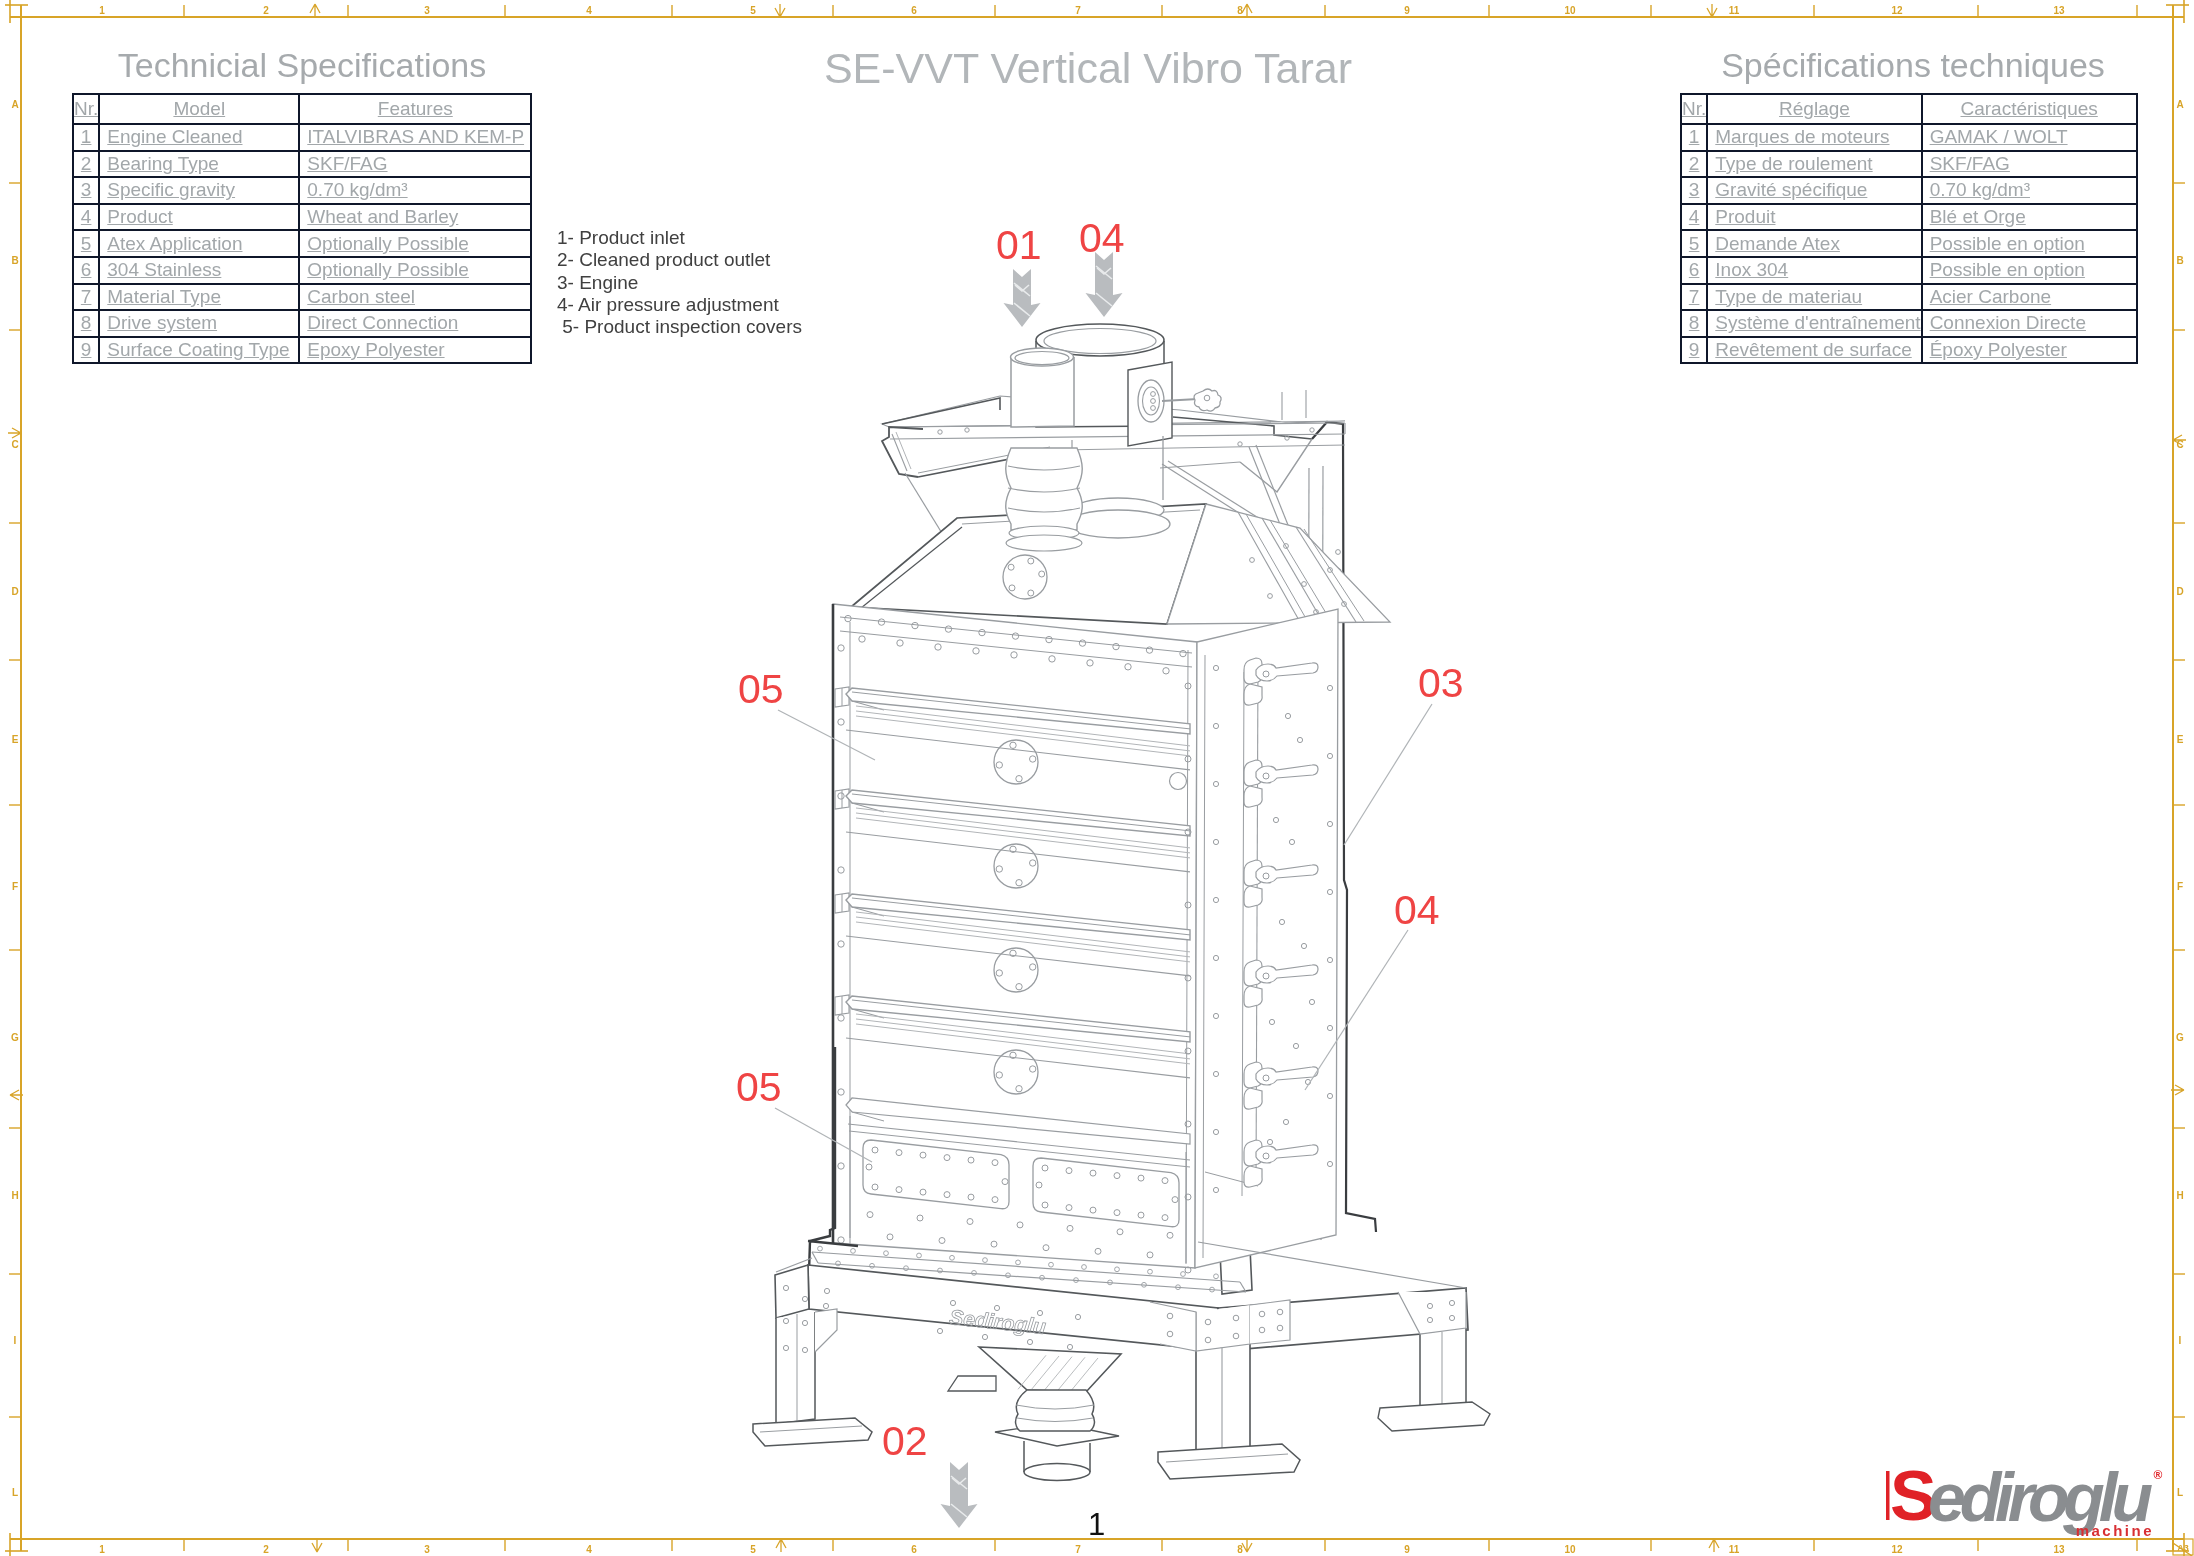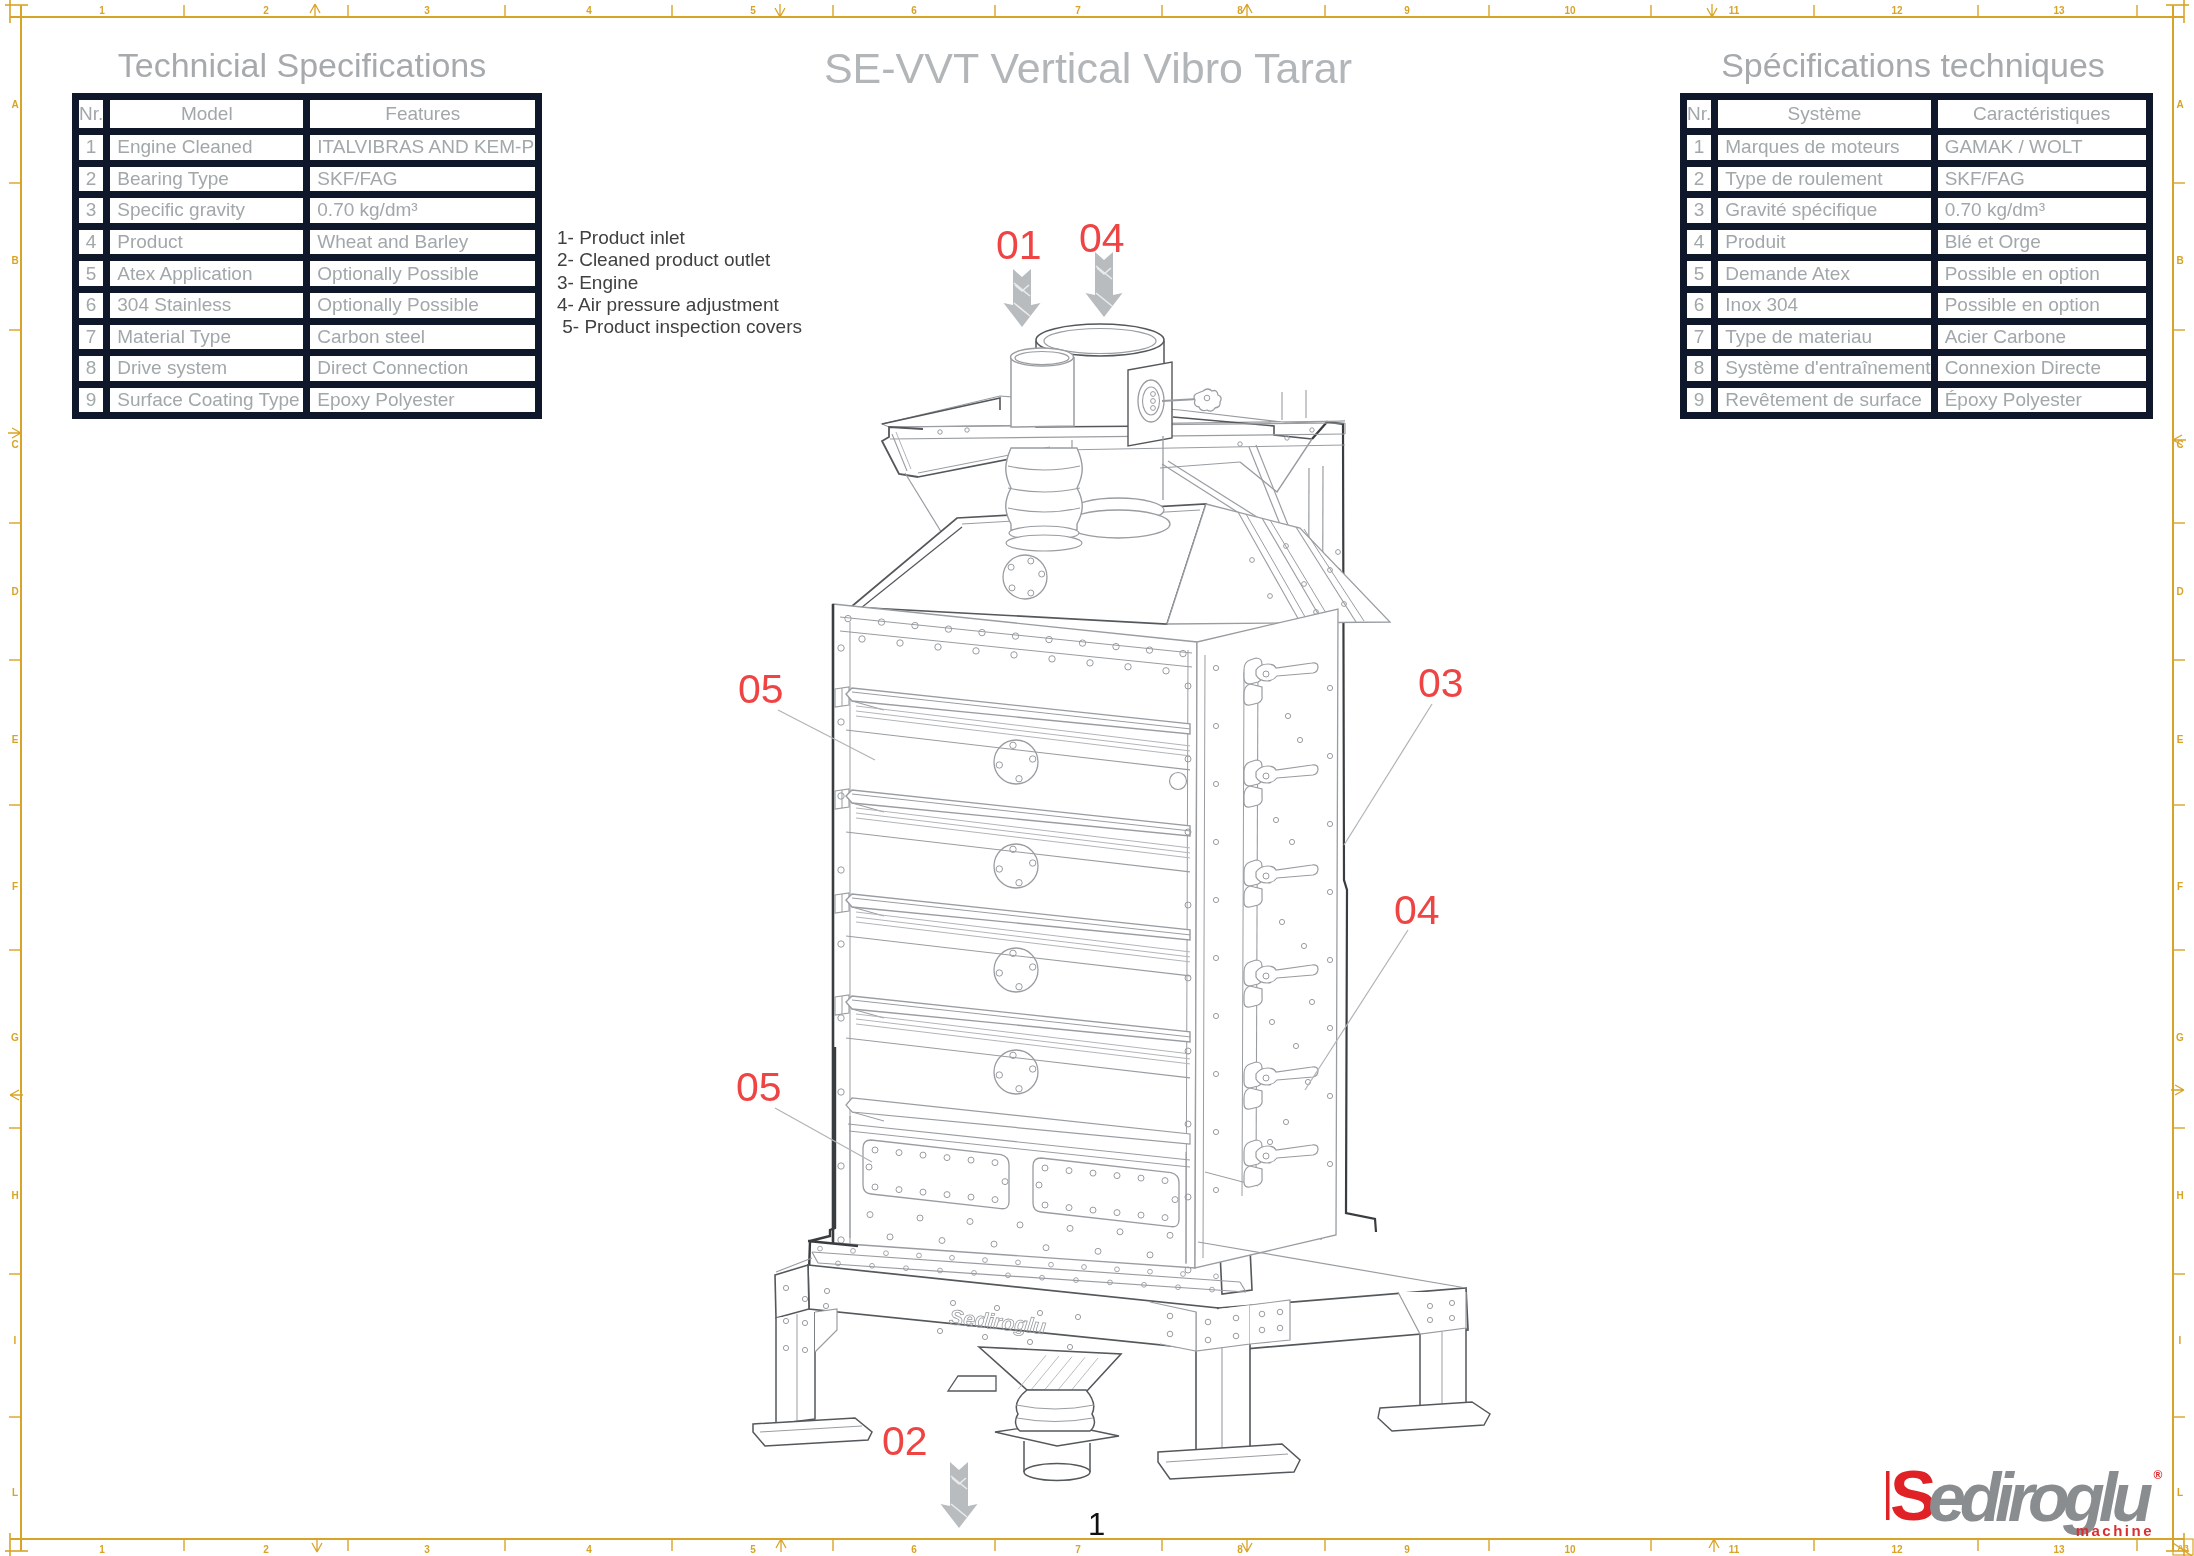--- a/index.html
+++ b/index.html
@@ -1,22 +1,22 @@
 <!DOCTYPE html>
 <html><head>
 <meta charset="utf-8">
 <style>
   html,body { margin:0; padding:0; background:#ffffff; }
   #page { position:relative; width:2194px; height:1556px; overflow:hidden;
           font-family:"Liberation Sans", sans-serif; background:#ffffff; }
   #page svg.base { position:absolute; left:0; top:0; }
   .abs { position:absolute; }
   table.spec { border-collapse:collapse; table-layout:fixed; color:#A2A7AA; font-size:19px; }
-  table.spec th, table.spec td { border:7px solid #0f172a; padding:0 0 0 7px; height:24.6px;
-     font-weight:normal; white-space:nowrap; overflow:hidden; }
+  table.spec th, table.spec td { border:2px solid #0f172a; padding:0 0 0 7px; height:24.6px;
+     font-weight:normal; white-space:nowrap; overflow:hidden;text-decoration:underline; }
   table.spec th { text-align:center; padding:0; height:28px; }
   table.spec td.c1 { text-align:center; padding:0; }
   .tt { color:#404040; font-size:19px; line-height:22.3px; white-space:pre; }
   .callout { color:#ef4444; font-size:41px; }
 </style>
 </head>
 <body>
 <div id="page">
 <svg class="base" width="2194" height="1556" viewBox="0 0 2194 1556">
 
@@ -766,21 +766,21 @@
 
 <table class="spec abs" style="left:1680px; top:93px;">
 <colgroup>
         <col style="width:25px">
         <col style="width:211px">
         <col style="width:215px">
       </colgroup>
 <tbody>
         <tr>
           <th class="c1">Nr.</th>
-          <th class="c2">Système</th>
+          <th class="c2">Réglage</th>
           <th class="c3">Caractéristiques</th>
         </tr>
         <tr>
           <td class="c1">1</td>
           <td class="c2">Marques de moteurs</td>
           <td class="c3">GAMAK / WOLT</td>
         </tr>
         <tr>
           <td class="c1">2</td>
           <td class="c2">Type de roulement</td>

